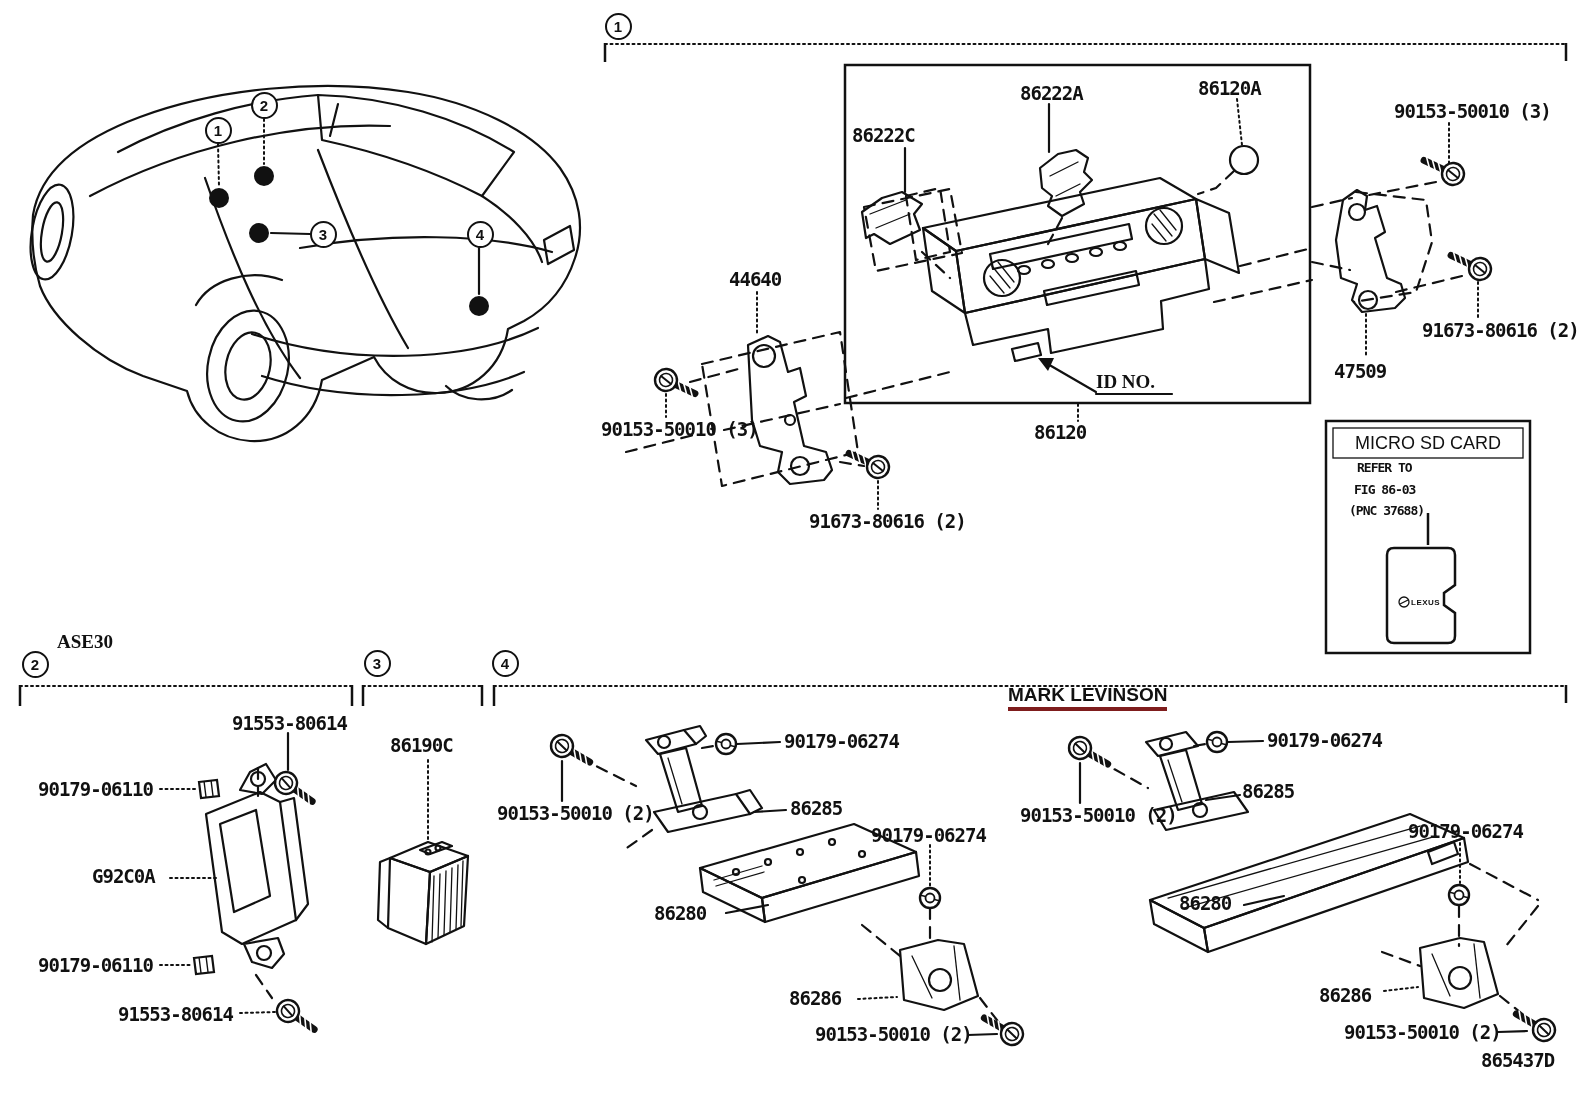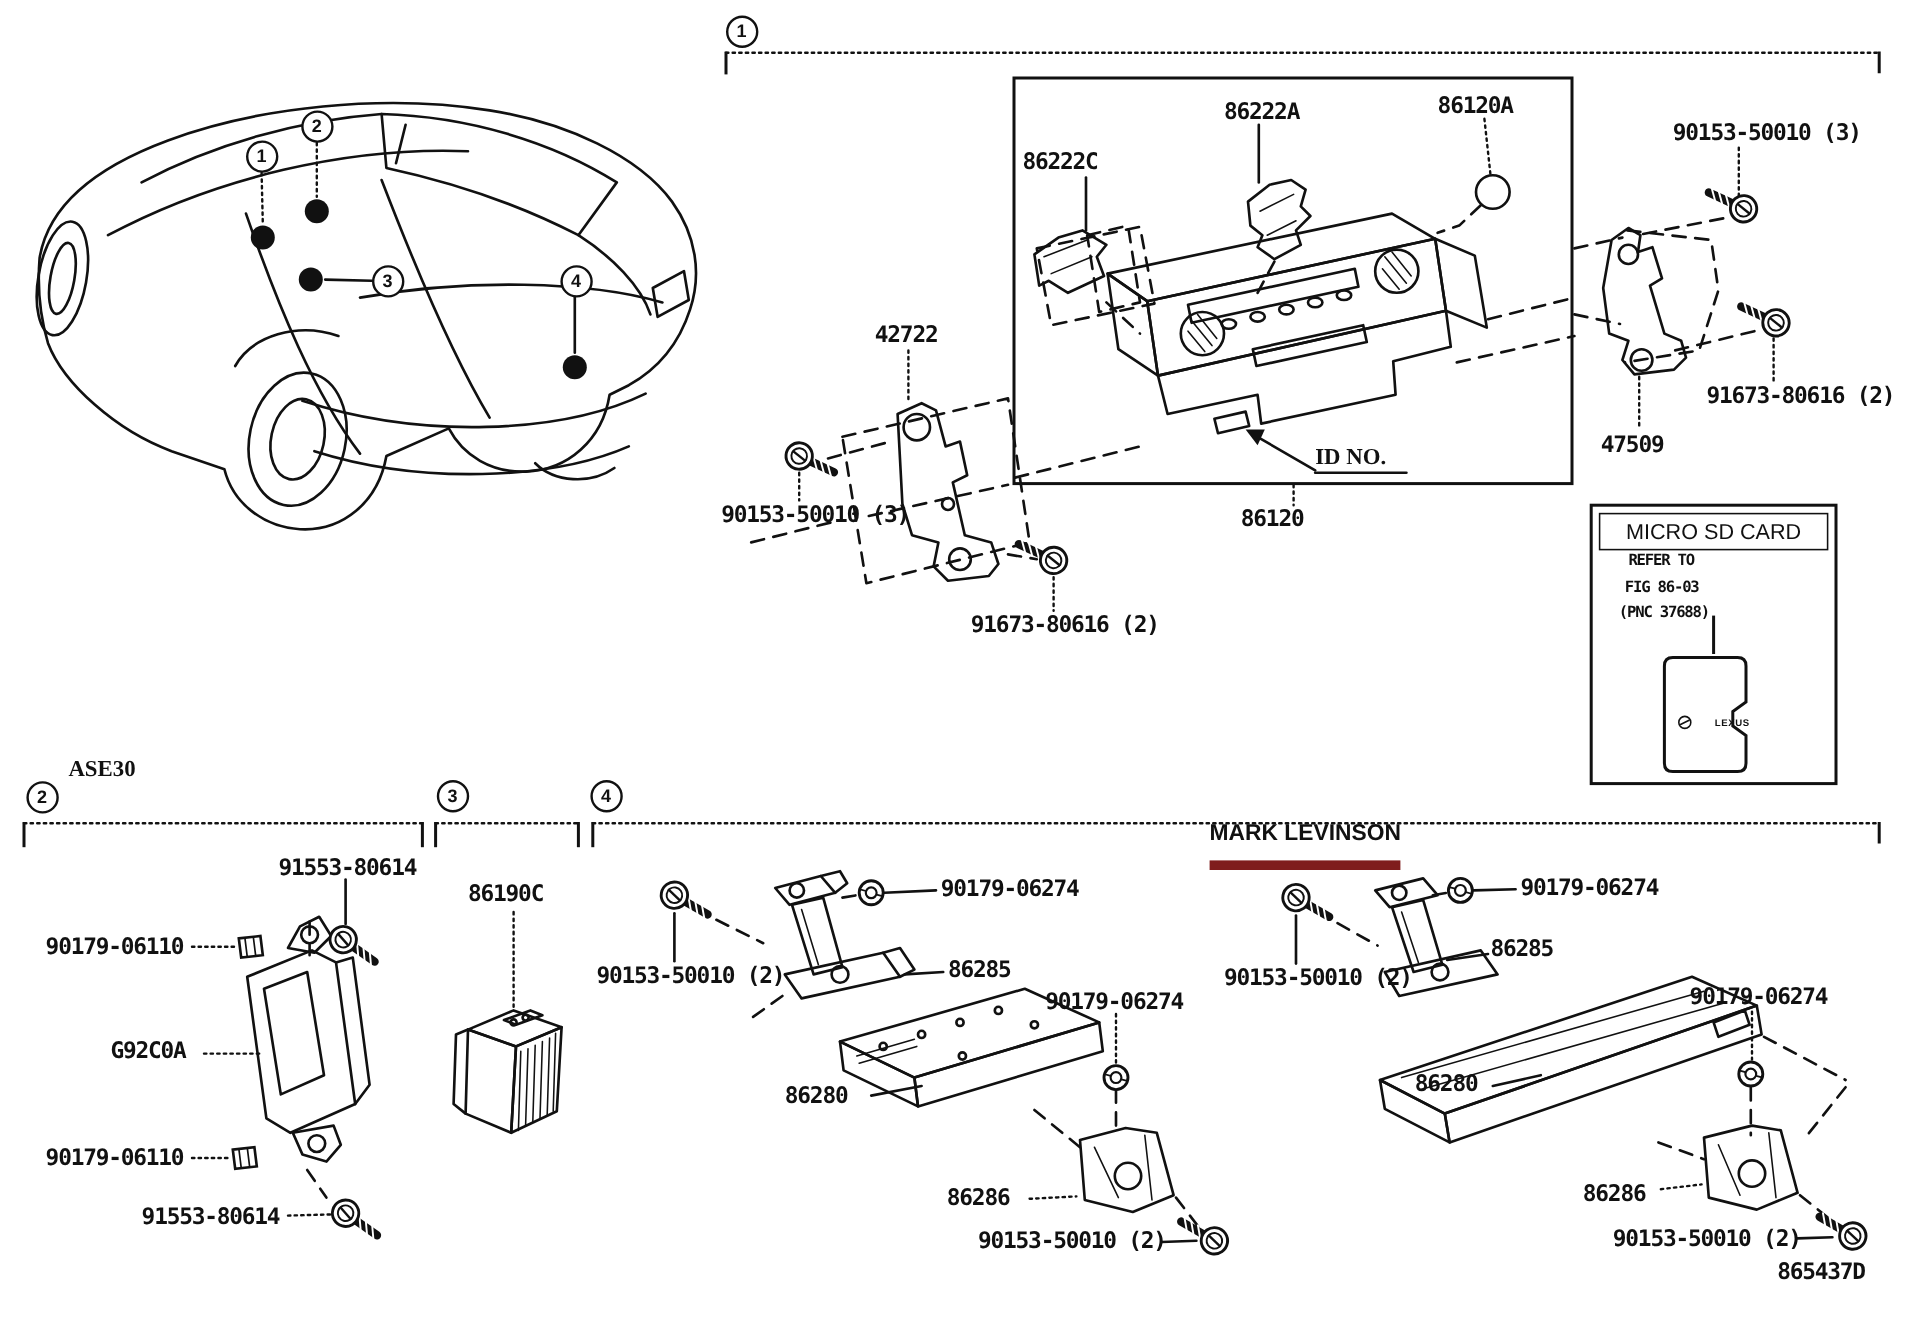--- a/index.html
+++ b/index.html
@@ -7,21 +7,21 @@
           font-family:"Liberation Sans",sans-serif;color:#111;}
   svg{position:absolute;left:0;top:0;}
   .pl{position:absolute;font-family:"DejaVu Sans Mono","Liberation Mono",monospace;
       font-weight:bold;font-size:19px;letter-spacing:-1px;line-height:1;white-space:nowrap;color:#111;}
   .pls{font-size:13px;}
   .sl{position:absolute;font-family:"Liberation Sans",sans-serif;font-weight:bold;
       font-size:19px;line-height:1;white-space:nowrap;color:#111;}
   .co{position:absolute;width:27px;height:27px;border:2.5px solid #111;border-radius:50%;
       background:#fff;box-sizing:border-box;display:flex;align-items:center;justify-content:center;
       font:bold 15px "Liberation Sans",sans-serif;color:#111;}
-  .underl{border-bottom:8px solid #7f1d1d;padding-bottom:13px;}
+  .underl{border-bottom:4px solid #7f1d1d;padding-bottom:3px;}
   .ctr{text-align:center;}
   .tiny{position:absolute;font:bold 8px "Liberation Sans",sans-serif;letter-spacing:.5px;color:#111;}
 </style>
 </head>
 <body>
 
 <div id="canvas">
 
 <svg width="1592" height="1099" viewBox="0 0 1592 1099">
   <defs>
@@ -360,31 +360,31 @@
 
   <div class="sl" style="left:57px;top:632px;font-family:Liberation Serif, serif;">ASE30</div>
   <div class="sl underl" style="left:1008px;top:685px;">MARK LEVINSON</div>
 
   <div class="pl" style="left:852px;top:126px;">86222C</div>
   <div class="pl" style="left:1020px;top:84px;">86222A</div>
   <div class="pl" style="left:1198px;top:79px;">86120A</div>
   <div class="pl" style="left:1394px;top:102px;">90153-50010 (3)</div>
   <div class="pl" style="left:1422px;top:321px;">91673-80616 (2)</div>
   <div class="pl" style="left:1334px;top:362px;">47509</div>
-  <div class="pl" style="left:729px;top:270px;">42722</div>
+  <div class="pl" style="left:729px;top:270px;">44640</div>
   <div class="pl" style="left:601px;top:420px;">90153-50010 (3)</div>
   <div class="pl" style="left:809px;top:512px;">91673-80616 (2)</div>
   <div class="sl" style="left:1096px;top:372px;font-family:Liberation Serif, serif;">ID NO.</div>
   <div class="pl" style="left:1034px;top:423px;">86120</div>
 
   <div class="sl ctr" style="left:1333px;top:434px;width:190px;font-size:18px;font-weight:normal;">MICRO SD CARD</div>
   <div class="pl pls" style="left:1357px;top:461px;">REFER TO</div>
   <div class="pl pls" style="left:1354px;top:483px;">FIG 86-03</div>
   <div class="pl pls" style="left:1349px;top:504px;">(PNC 37688)</div>
-  <div class="tiny" style="left:1411px;top:598px;margin-left:18px;">LEXUS</div>
+  <div class="tiny" style="left:1411px;top:598px;">LEXUS</div>
 
   <div class="pl" style="left:232px;top:714px;">91553-80614</div>
   <div class="pl" style="left:38px;top:780px;">90179-06110</div>
   <div class="pl" style="left:92px;top:867px;">G92C0A</div>
   <div class="pl" style="left:38px;top:956px;">90179-06110</div>
   <div class="pl" style="left:118px;top:1005px;">91553-80614</div>
 
   <div class="pl" style="left:390px;top:736px;">86190C</div>
 
   <div class="pl" style="left:497px;top:804px;">90153-50010 (2)</div>

